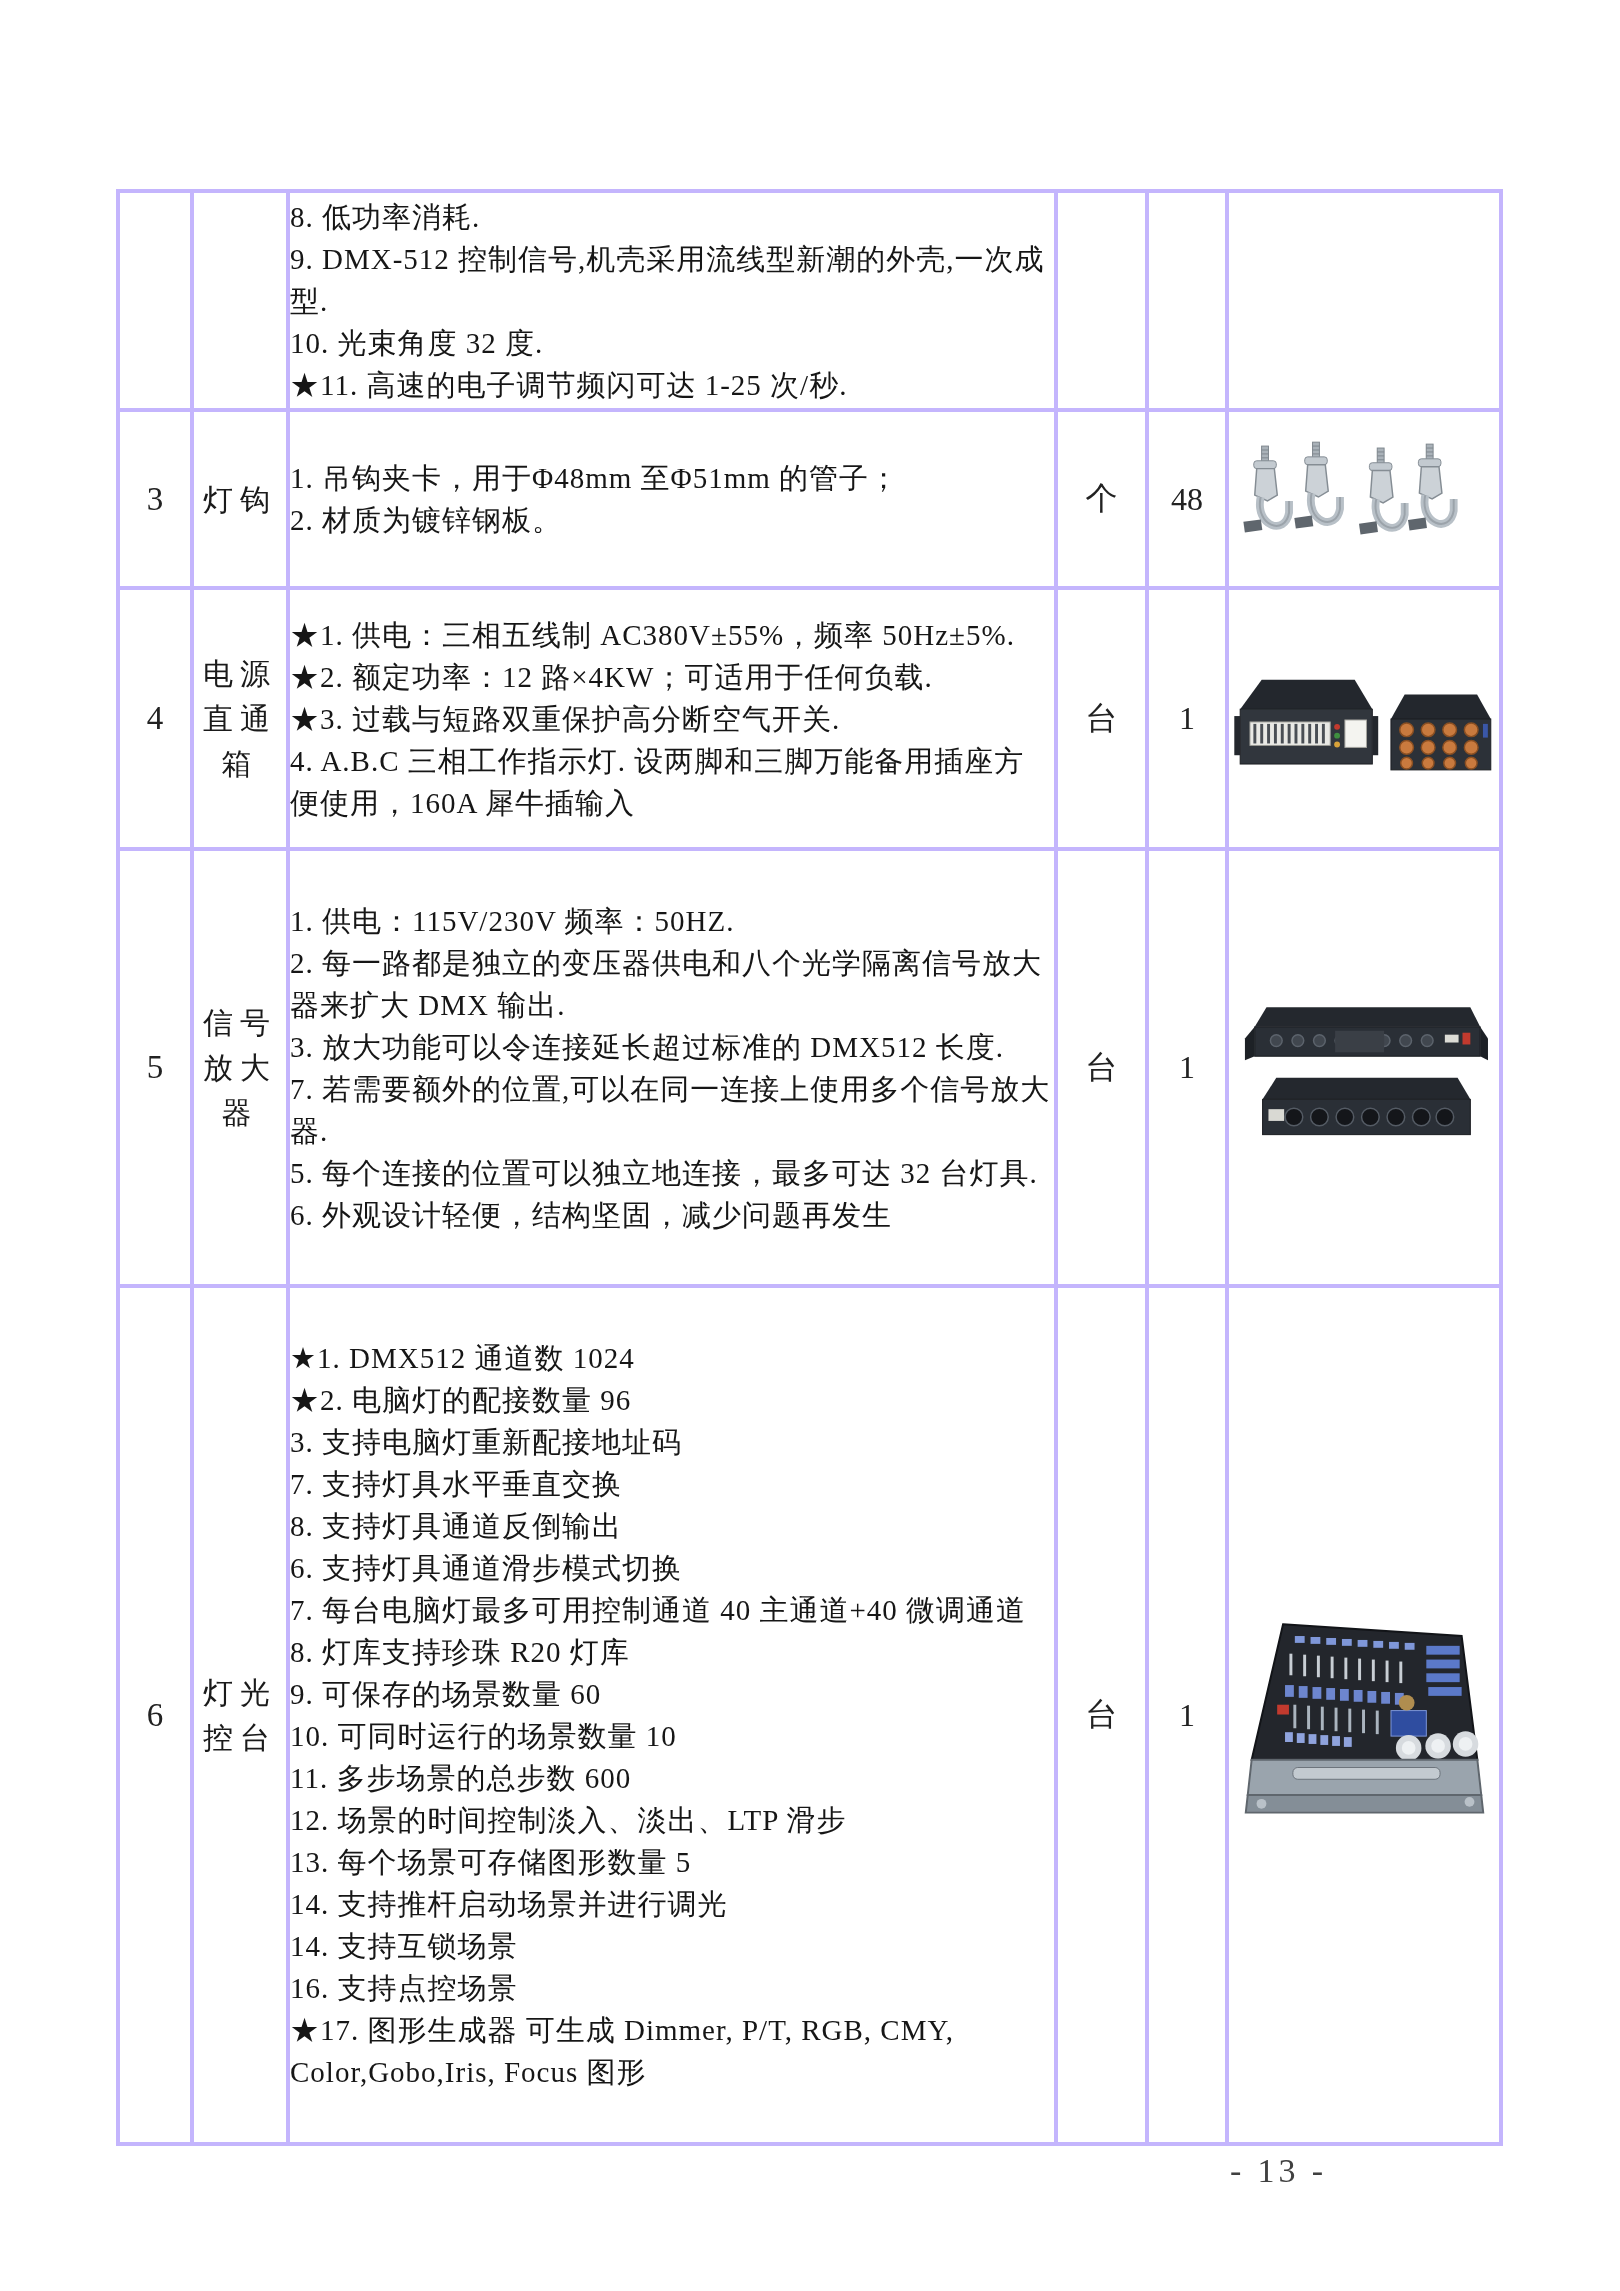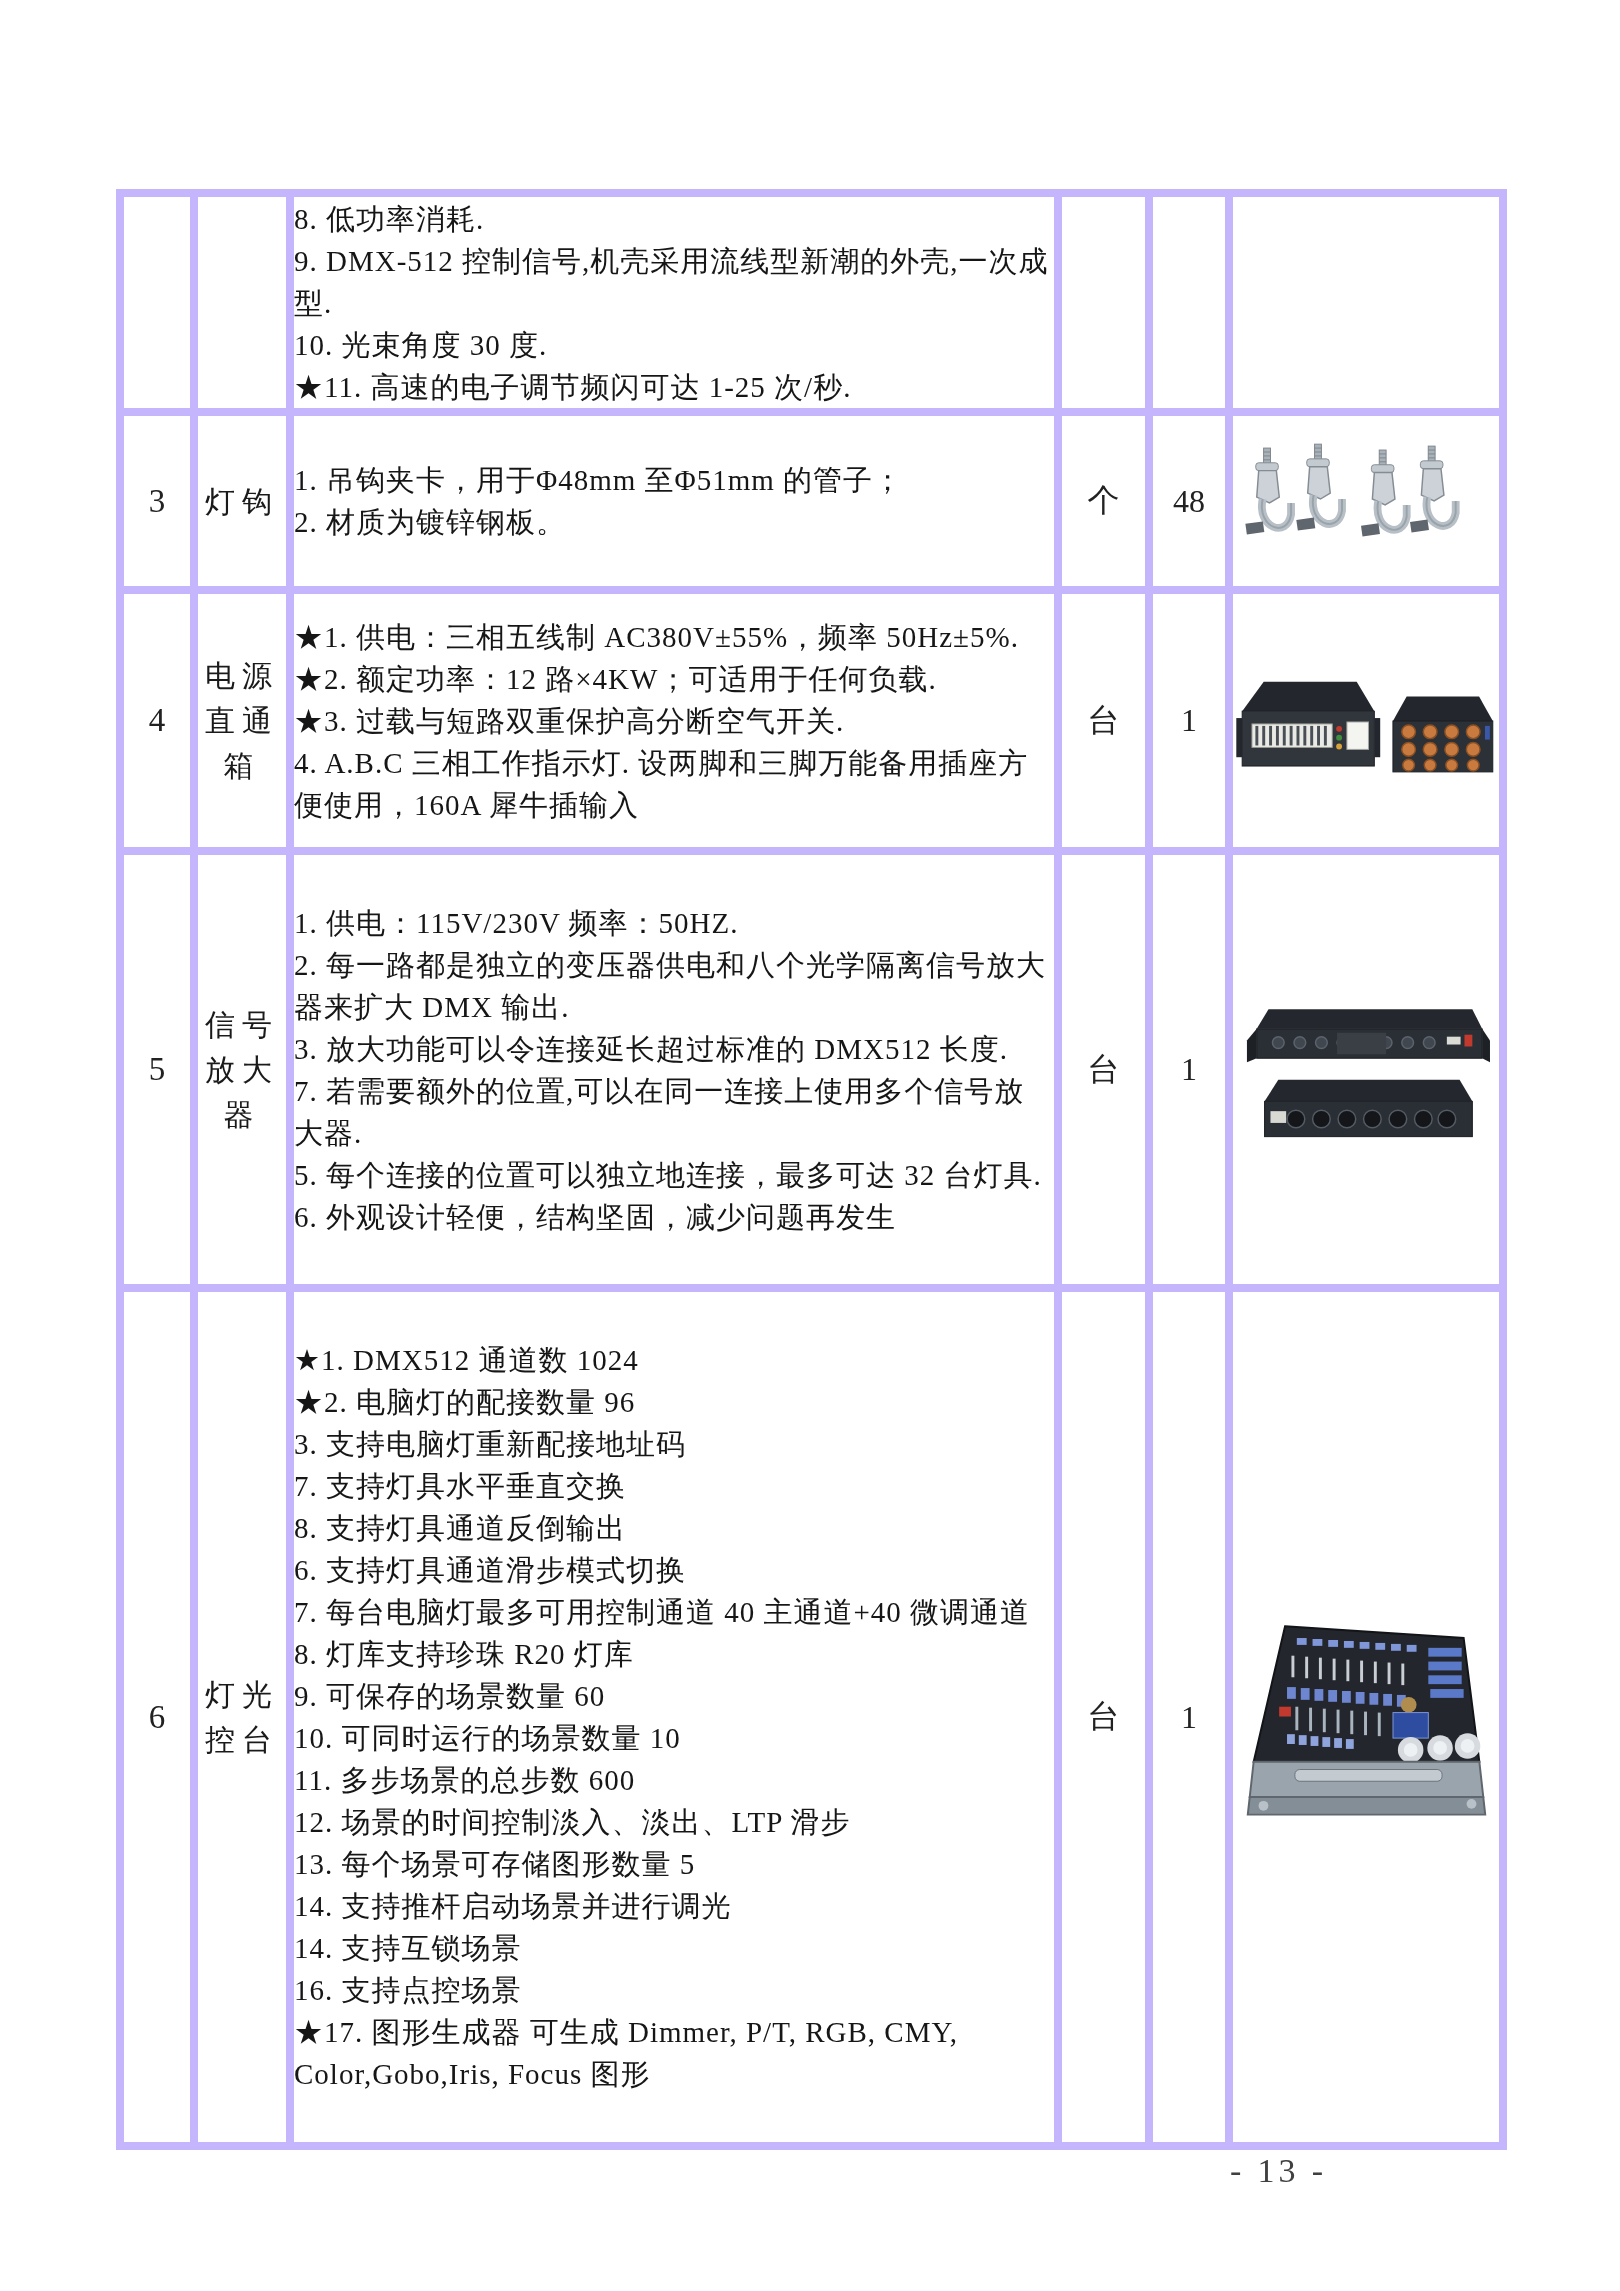--- a/index.html
+++ b/index.html
@@ -10,21 +10,21 @@
     font-family:"Liberation Serif","DejaVu Serif",serif;
     color:#1c1c1c;
     overflow:hidden;
   }
   table.spec{
     position:absolute;left:116px;top:189px;
     border-collapse:collapse;table-layout:fixed;
     width:1384px;
   }
   table.spec td{
-    border:8px solid #c4b5fd;
+    border:4px solid #c4b5fd;
     vertical-align:middle;
     padding:0;
   }
   td.c-no{
     text-align:center;font-size:33px;color:#222;
   }
   td.c-name{
     text-align:center;font-size:30px;letter-spacing:6.9px;
     white-space:pre-line;line-height:45px;color:#1a1a1a;margin-top:22px;
   }
@@ -62,21 +62,21 @@
     </colgroup>
     <tbody>
 
       <tr class="r0">
         <td class="c-no"></td>
         <td class="c-name"></td>
         <td class="c-spec">
           <div>
               <div class="spec-line">8. 低功率消耗.</div>
               <div class="spec-line">9. DMX-512 控制信号,机壳采用流线型新潮的外壳,一次成型.</div>
-              <div class="spec-line">10. 光束角度 30 度.</div>
+              <div class="spec-line">10. 光束角度 32 度.</div>
               <div class="spec-line">★11. 高速的电子调节频闪可达 1-25 次/秒.</div>
             </div>
         </td>
         <td class="c-unit"></td>
         <td class="c-qty"></td>
         <td class="c-img"></td>
       </tr>
 
       <tr class="r1">
         <td class="c-no">3</td>

